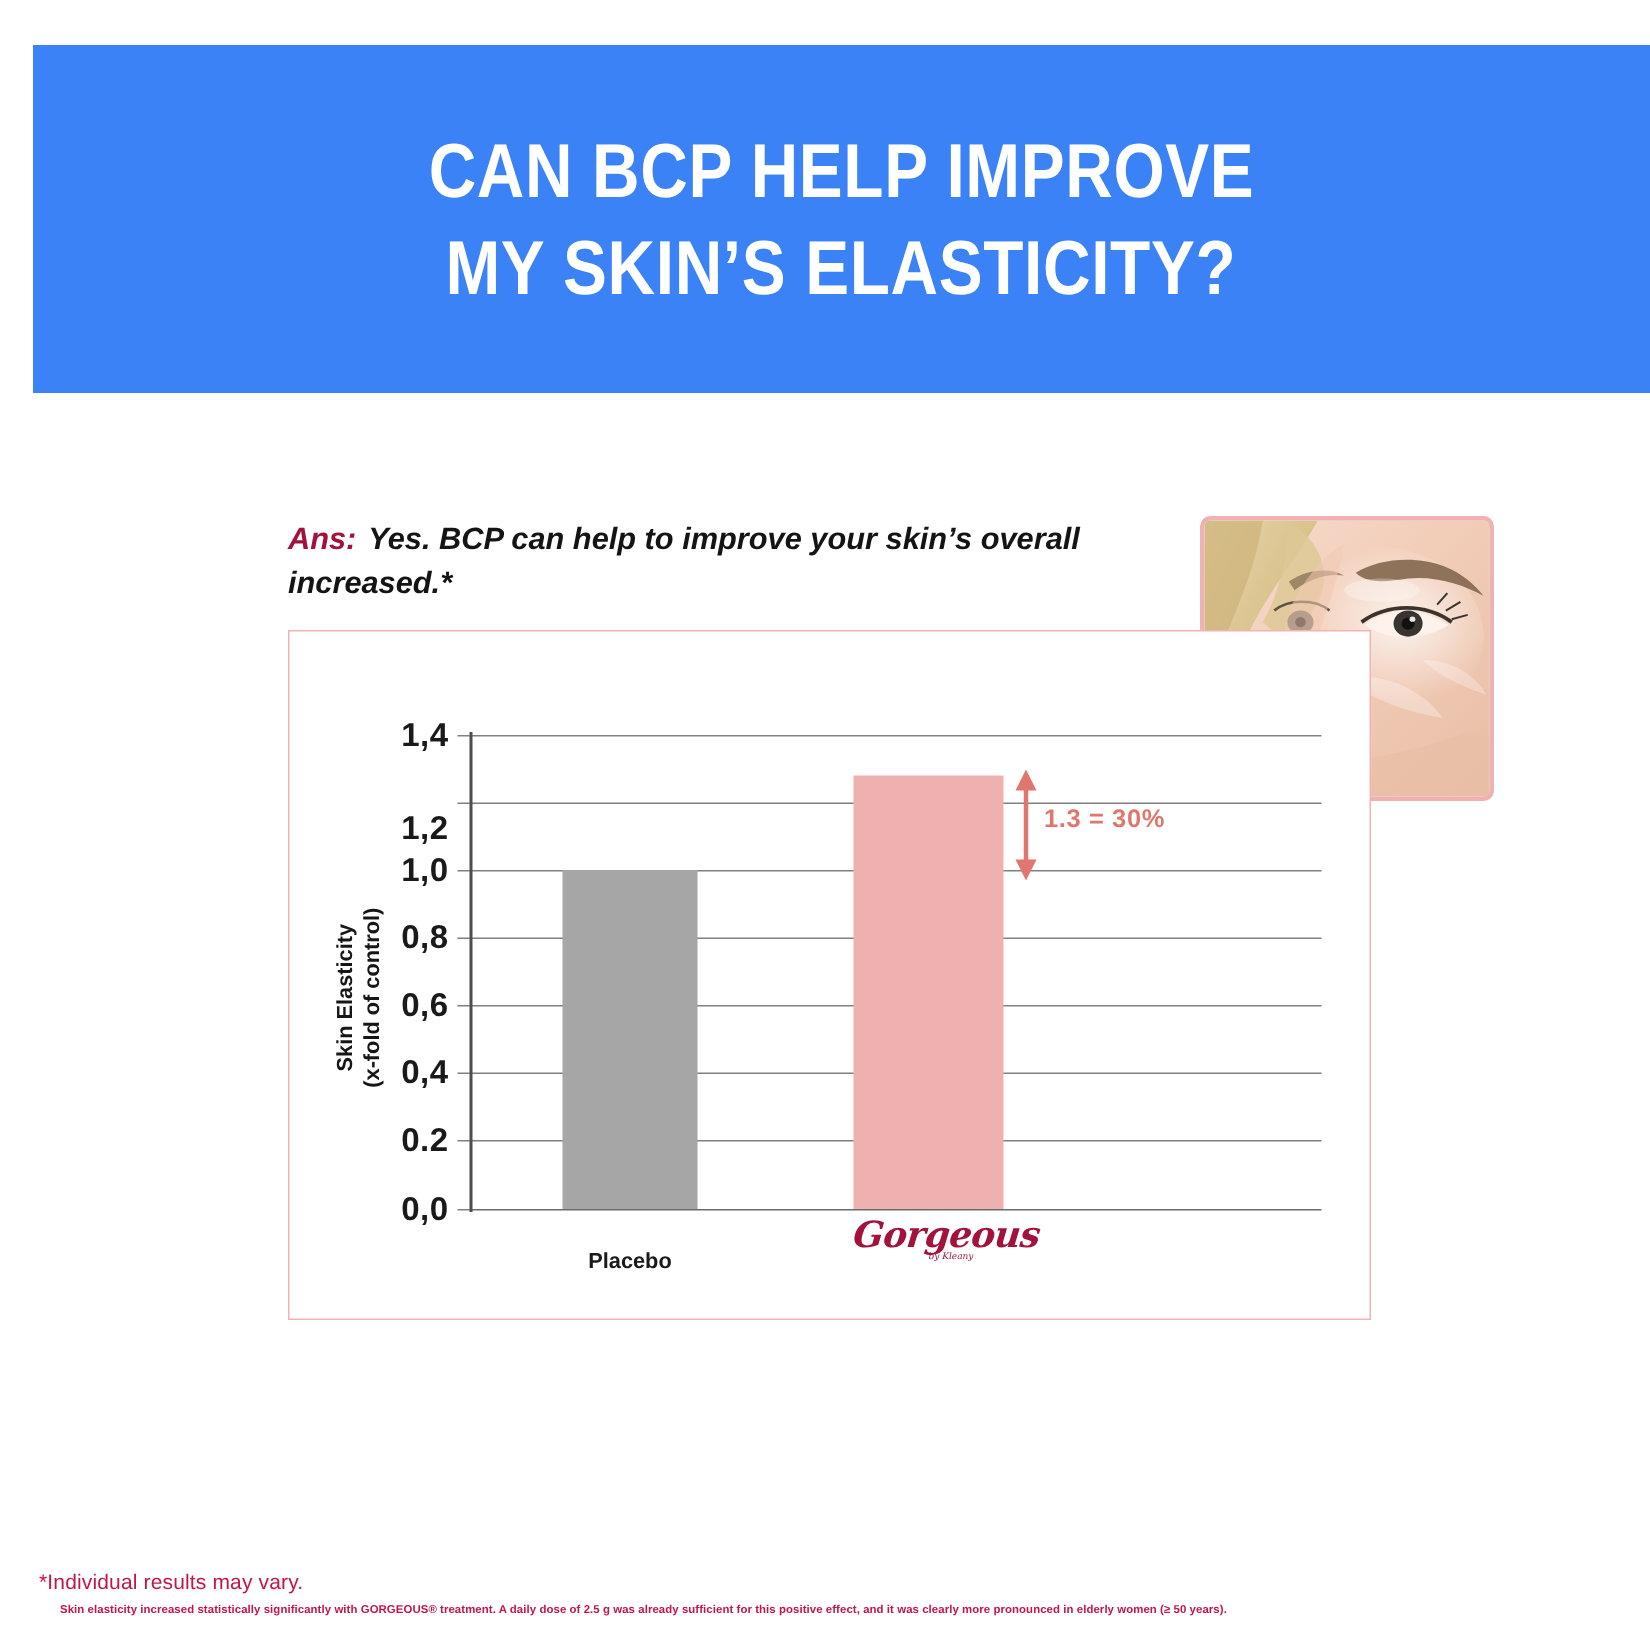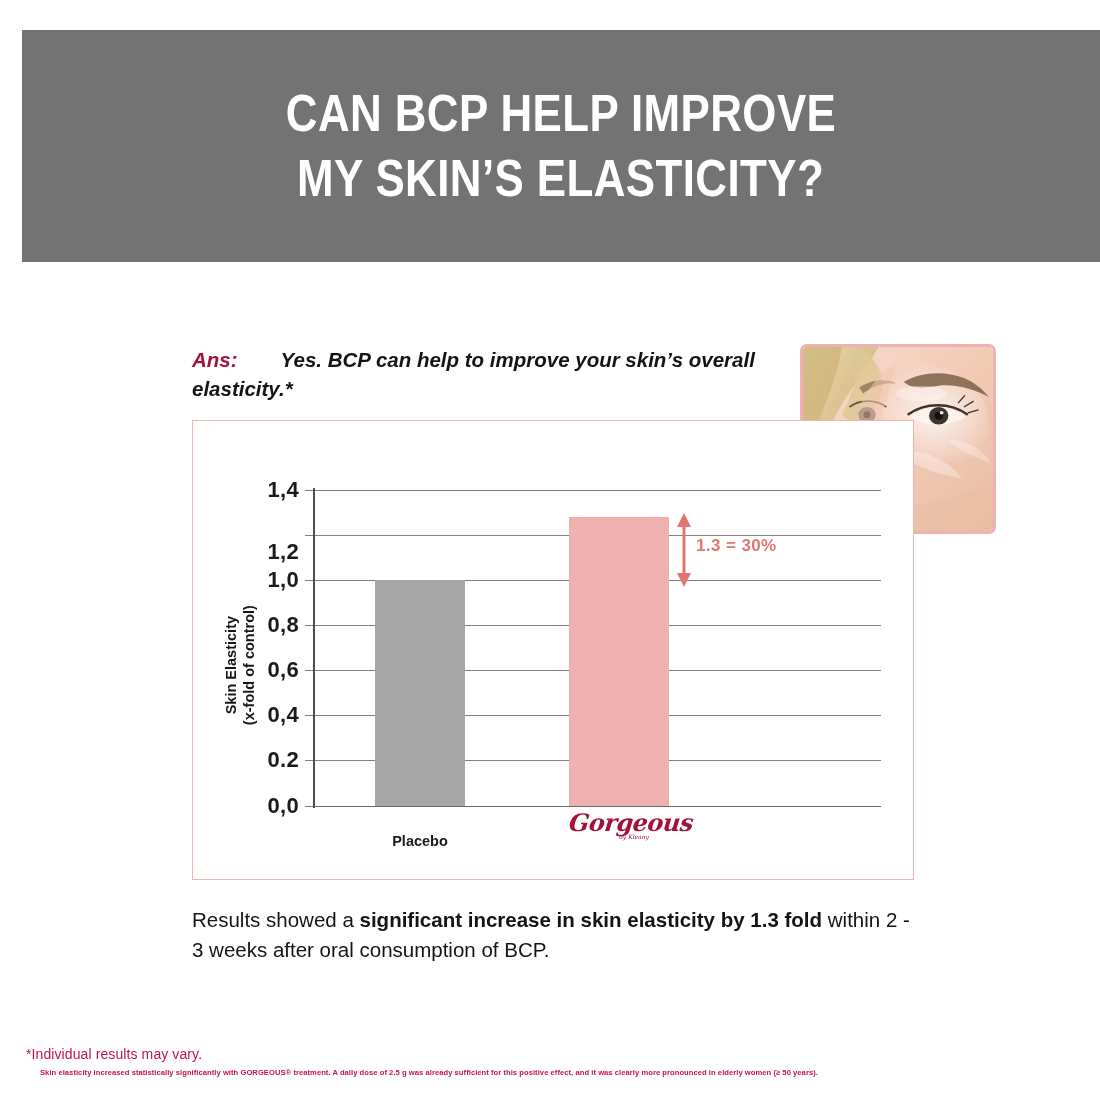--- a/index.html
+++ b/index.html
@@ -8,21 +8,21 @@
     background: #ffffff;
     font-family: "Liberation Sans", sans-serif;
     overflow: hidden;
   }
   .page { position: relative; width: 1100px; height: 1099px; background: #fff; }
 
   
   .header-banner {
     position: absolute; left: 22px; top: 30px;
     width: 1078px; height: 232px;
-    background: #737373;
+    background: #3b82f6;
     display: flex; flex-direction: column;
     align-items: center; justify-content: center;
   }
   .header-line {
     color: #ffffff;
     font-family: "Liberation Sans", sans-serif;
     font-weight: 700;
     font-size: 51px;
     letter-spacing: 0.5px;
     line-height: 1.28;
@@ -173,25 +173,25 @@
 <body>
 
 <div class="page">
 
   <div class="header-banner">
     <div class="header-line">CAN BCP HELP IMPROVE</div>
     <div class="header-line">MY SKIN’S ELASTICITY?</div>
   </div>
 
   <div class="answer">
-    <div style="display:flex; justify-content:space-between;gap:35px;">
+    <div style="display:flex; justify-content:space-between;">
       <span class="ans-label">Ans:</span>
       <span style="flex:1; text-align:justify; margin-left:8px; display:block;">Yes. BCP can help to improve your skin’s overall</span>
     </div>
-    <div class="ans-last">elasticity.*</div>
+    <div class="ans-last">increased.*</div>
   </div>
 
   <div class="photo-frame">
     <svg viewBox="0 0 196 190" preserveAspectRatio="xMidYMid slice">
       <defs>
         <linearGradient id="skin" x1="0" y1="0" x2="1" y2="1">
           <stop offset="0%" stop-color="#f6dccd"></stop>
           <stop offset="45%" stop-color="#f2cdb8"></stop>
           <stop offset="100%" stop-color="#e9bda6"></stop>
         </linearGradient>
@@ -292,18 +292,17 @@
 
       <div class="xlabel xlabel-placebo">Placebo</div>
       <div class="logo-wrap">
         <div class="logo-script">Gorgeous</div>
         <div class="logo-sub">by Kleany</div>
       </div>
 
     </div>
   </div>
 
-  <div class="results"><span>Results showed a </span><b>significant increase in skin elasticity by 1.3 fold</b><span> within 2 - 3 weeks after oral consumption of BCP.</span></div>
 
   <div class="footnote-main">*Individual results may vary.</div>
   <div class="footnote-small">Skin elasticity increased statistically significantly with GORGEOUS® treatment. A daily dose of 2.5 g was already sufficient for this positive effect, and it was clearly more pronounced in elderly women (≥ 50 years).</div>
 
 </div>
 
 </body></html>

